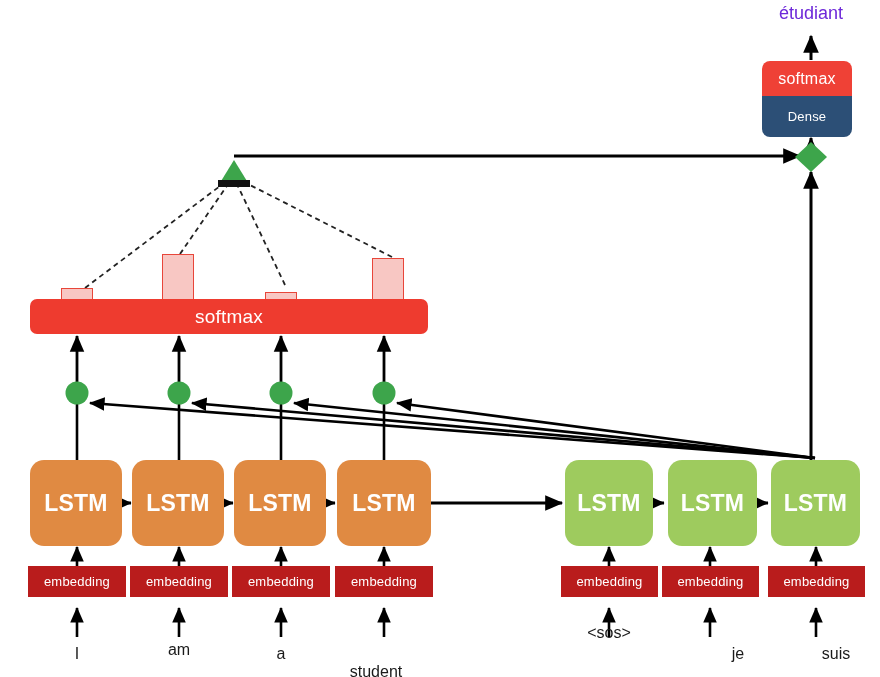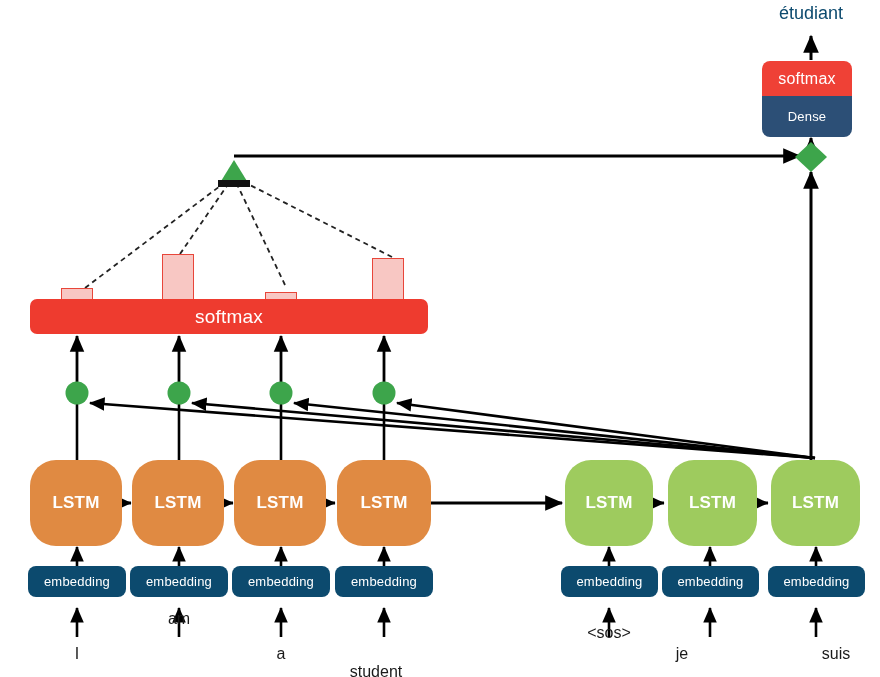--- a/index.html
+++ b/index.html
@@ -29,28 +29,28 @@
     position: absolute;
     box-sizing: border-box;
     display: flex;
     align-items: center;
     justify-content: center;
     color: #ffffff;
     font-weight: bold;
     letter-spacing: 0.2px;
   }
   .lstm {
-    border-radius: 26px;
-    font-size: 17px;
+    border-radius: 14px;
+    font-size: 23px;
   }
   .lstm-enc { background: #E08A42; }
   .lstm-dec { background: #9ECB5E; }
   .embed {
-    background: #0c4a6e;
-    border-radius: 8px;
+    background: #b91c1c;
+    border-radius: 0;
     font-size: 13px;
     font-weight: normal;
   }
   .softmax-bar {
     background: #EE3B2F;
     border-radius: 7px;
     font-size: 19px;
     font-weight: normal;
   }
   .out-softmax {
@@ -76,21 +76,21 @@
     text-align: center;
     font-size: 16px;
     color: #1a1a1a;
     font-weight: normal;
     white-space: nowrap;
   }
   .out-word {
     position: absolute;
     text-align: center;
     font-size: 18px;
-    color: #0c4a6e;
+    color: #6d28d9;
     white-space: nowrap;
   }
 </style>
 </head>
 <body>
 
 <div id="canvas">
 
   <svg class="wires" viewBox="0 0 880 677">
     <defs>
@@ -208,25 +208,25 @@
   <div class="node embed" style="left:28px;  top:566px; width:98px; height:31px;">embedding</div>
   <div class="node embed" style="left:130px; top:566px; width:98px; height:31px;">embedding</div>
   <div class="node embed" style="left:232px; top:566px; width:98px; height:31px;">embedding</div>
   <div class="node embed" style="left:335px; top:566px; width:98px; height:31px;">embedding</div>
 
   <div class="node embed" style="left:561px; top:566px; width:97px; height:31px;">embedding</div>
   <div class="node embed" style="left:662px; top:566px; width:97px; height:31px;">embedding</div>
   <div class="node embed" style="left:768px; top:566px; width:97px; height:31px;">embedding</div>
 
   <div class="word" style="left:27px;  top:645px; width:100px;">I</div>
-  <div class="word" style="left:129px; top:610px; width:100px;">am</div>
+  <div class="word" style="left:129px; top:641px; width:100px;">am</div>
   <div class="word" style="left:231px; top:645px; width:100px;">a</div>
   <div class="word" style="left:326px; top:645px; width:100px;margin-top:18px;">student</div>
 
   <div class="word" style="left:559px; top:624px; width:100px;">&lt;sos&gt;</div>
-  <div class="word" style="left:632px; top:645px; width:100px;">je</div>
+  <div class="word" style="left:688px; top:645px; width:100px;">je</div>
   <div class="word" style="left:786px; top:645px; width:100px;">suis</div>
 
   <div class="node out-softmax" style="left:762px; top:61px; width:90px; height:35px;">softmax</div>
   <div class="node out-dense" style="left:762px; top:96px; width:90px; height:41px;">Dense</div>
   <div class="out-word" style="left:741px; top:3px; width:140px;">étudiant</div>
 
 </div>
 
 </body></html>

